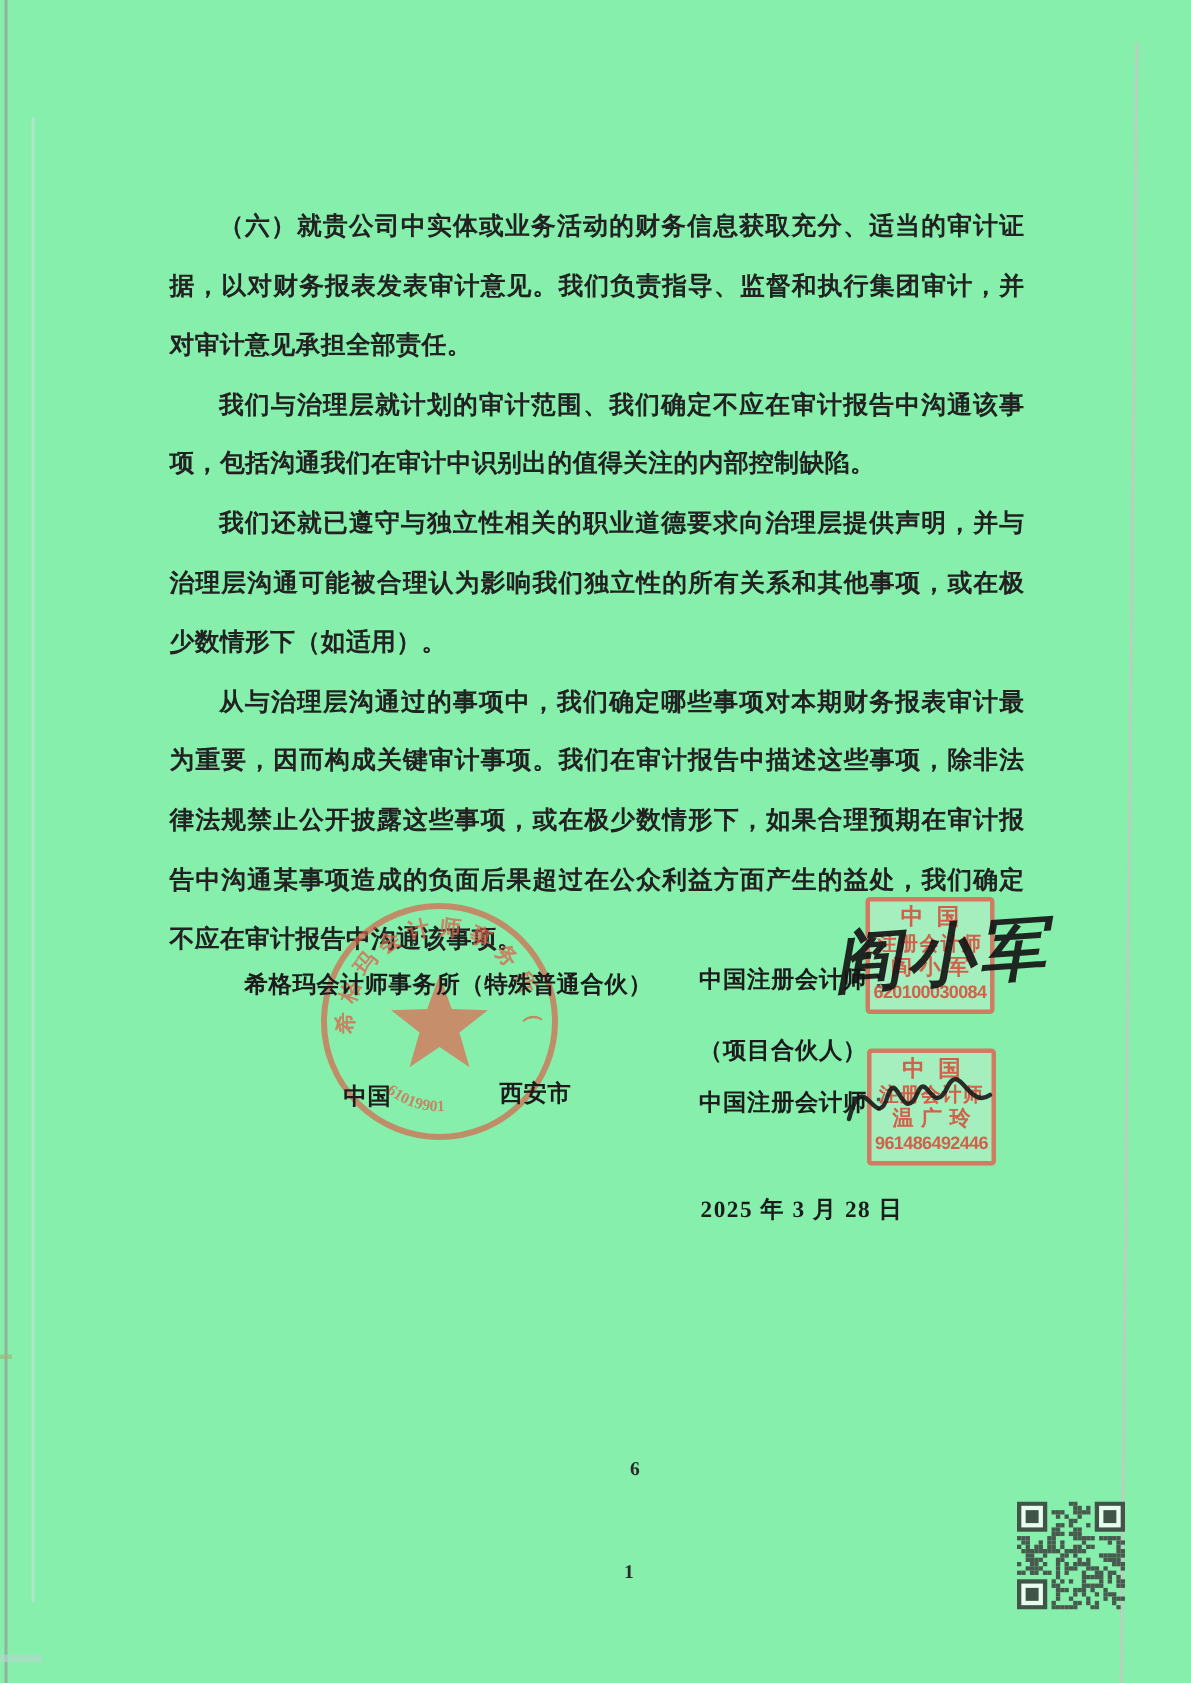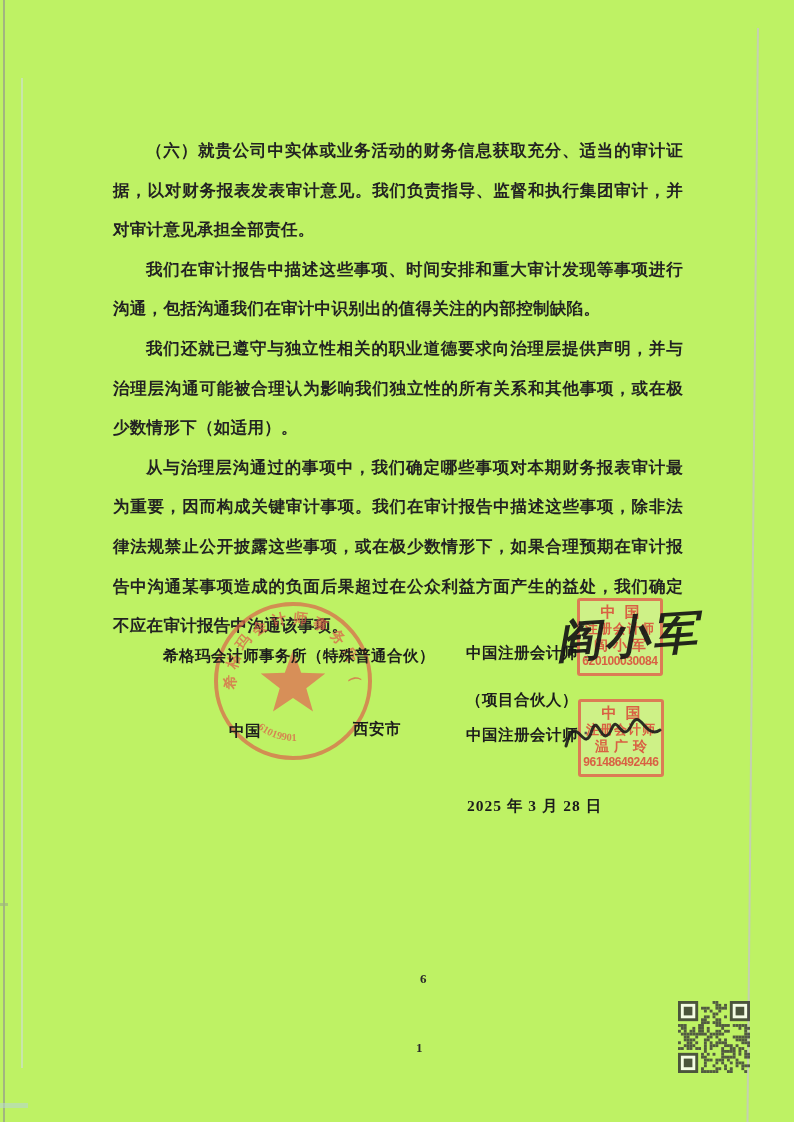--- a/index.html
+++ b/index.html
@@ -1,20 +1,20 @@
 <!DOCTYPE html>
 <html><head>
 <meta charset="utf-8">
 <style>
   html,body{margin:0;padding:0;background:#e8e8e8;}
   #page{
     position:relative;
     width:794px;height:1122px;
     margin:0 auto;
-    background:#bef264;
+    background:#86efac;
     overflow:hidden;
     font-family:"Liberation Serif","DejaVu Serif",serif;
     color:#1c1c1c;
   }
   
   .edge{position:absolute;pointer-events:none;}
   .edge-left-dark{left:3px;top:0;width:2px;height:1122px;background:#93938f;opacity:.65;}
   .edge-left-blue{left:21px;top:78px;width:2px;height:990px;background:#cfdce6;opacity:.55;}
   .edge-right{left:757px;top:28px;width:2px;height:1120px;background:#c6c8c4;opacity:.8;transform:rotate(0.55deg);transform-origin:top center;}
   .edge-tick-green{left:0;top:903px;width:8px;height:3px;background:#9fb87f;opacity:.7;}
@@ -25,21 +25,21 @@
     position:absolute;left:113px;top:131px;width:570px;
     font-size:16.5px;line-height:39.6px;font-weight:600;
     text-align:justify;letter-spacing:.3px;color:#222;
   }
   .doc-body p{margin:0;text-indent:2em;}
 
   
   .sig-label{position:absolute;font-size:15.5px;font-weight:700;letter-spacing:.5px;white-space:nowrap;}
   .firm-name{left:163px;top:646px;z-index:3;}
   .loc-country{left:229px;top:721px;z-index:3;}
-  .loc-city{left:333px;top:719px;z-index:3;margin-left:20px;}
+  .loc-city{left:333px;top:719px;z-index:3;}
   .cpa1-label{left:466px;top:643px;}
   .cpa-role{left:466px;top:690px;}
   .cpa2-label{left:466px;top:725px;}
   .report-date{left:467px;top:796px;font-weight:700;letter-spacing:1px;}
 
   
   .firm-seal{position:absolute;left:210px;top:598px;width:166px;height:166px;z-index:2;opacity:.85;}
 
   
   .sq-seal{
@@ -75,21 +75,21 @@
 <div id="page">
 
   <div class="edge edge-left-dark"></div>
   <div class="edge edge-left-blue"></div>
   <div class="edge edge-right"></div>
   <div class="edge edge-tick-green"></div>
   <div class="edge edge-smudge-teal"></div>
 
   <div class="doc-body">
     <p>（六）就贵公司中实体或业务活动的财务信息获取充分、适当的审计证据，以对财务报表发表审计意见。我们负责指导、监督和执行集团审计，并对审计意见承担全部责任。</p>
-    <p>我们在审计报告中描述这些事项、时间安排和重大审计发现等事项进行沟通，包括沟通我们在审计中识别出的值得关注的内部控制缺陷。</p>
+    <p>我们与治理层就计划的审计范围、我们确定不应在审计报告中沟通该事项，包括沟通我们在审计中识别出的值得关注的内部控制缺陷。</p>
     <p>我们还就已遵守与独立性相关的职业道德要求向治理层提供声明，并与治理层沟通可能被合理认为影响我们独立性的所有关系和其他事项，或在极少数情形下（如适用）。</p>
     <p>从与治理层沟通过的事项中，我们确定哪些事项对本期财务报表审计最为重要，因而构成关键审计事项。我们在审计报告中描述这些事项，除非法律法规禁止公开披露这些事项，或在极少数情形下，如果合理预期在审计报告中沟通某事项造成的负面后果超过在公众利益方面产生的益处，我们确定不应在审计报告中沟通该事项。</p>
   </div>
 
   <svg class="firm-seal" viewBox="0 0 166 166">
     <circle cx="83" cy="83" r="77" fill="none" stroke="#dc5f4a" stroke-width="4" opacity="0.8"></circle>
     <polygon points="83,52 91.2,74.7 115.3,75.5 96.3,90.3 103,113.5 83,100 63,113.5 69.7,90.3 50.7,75.5 74.8,74.7" fill="#e06a54" opacity="0.85"></polygon>
     <defs>
       <path id="arcTop" d="M 25.9,93.1 A 58,58 0 1 1 140.1,93.1" fill="none"></path>
       <path id="arcBottom" d="M 37,118 A 55,55 0 0 0 129,118" fill="none"></path>

